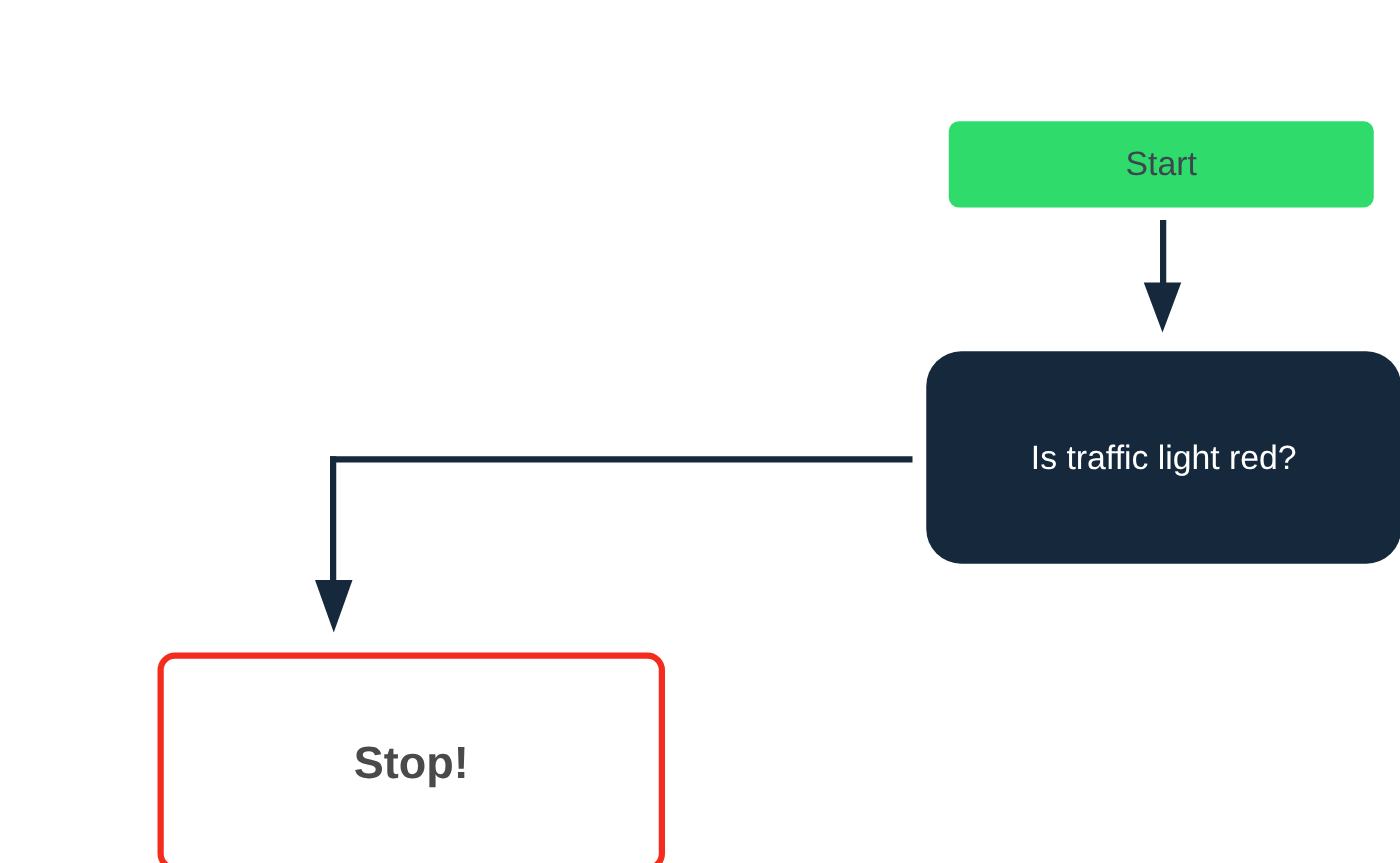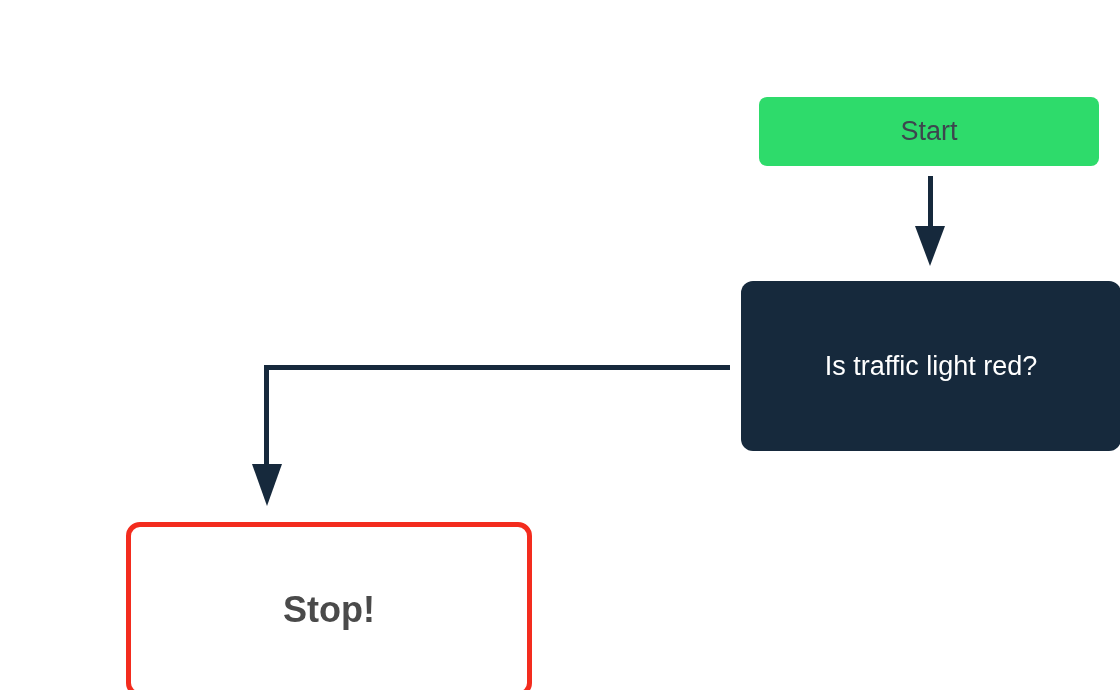--- a/index.html
+++ b/index.html
@@ -19,21 +19,21 @@
 
   .node{position:absolute;display:flex;align-items:center;justify-content:center;text-align:center;}
 
   .node-start{
     left:695px;top:33px;width:340px;height:69px;
     background:var(--green);border-radius:8px;
     color:var(--start-text);font-size:27px;font-weight:400;
   }
   .node-decision{
     left:677px;top:217px;width:380px;height:170px;
-    background:var(--ink);border-radius:12px;
+    background:var(--ink);border-radius:28px;
     color:#FFFFFF;font-size:27px;font-weight:400;
   }
   .node-stop{
     left:62px;top:458px;width:406px;height:175px;
     background:#FFFFFF;border:5px solid var(--red);border-radius:14px;
     color:var(--stop-text);font-size:36px;font-weight:700;
   }
 
   .edge-line{position:absolute;background:var(--ink);}
   .line-v1{left:864px;top:112px;width:5px;height:53px;}

